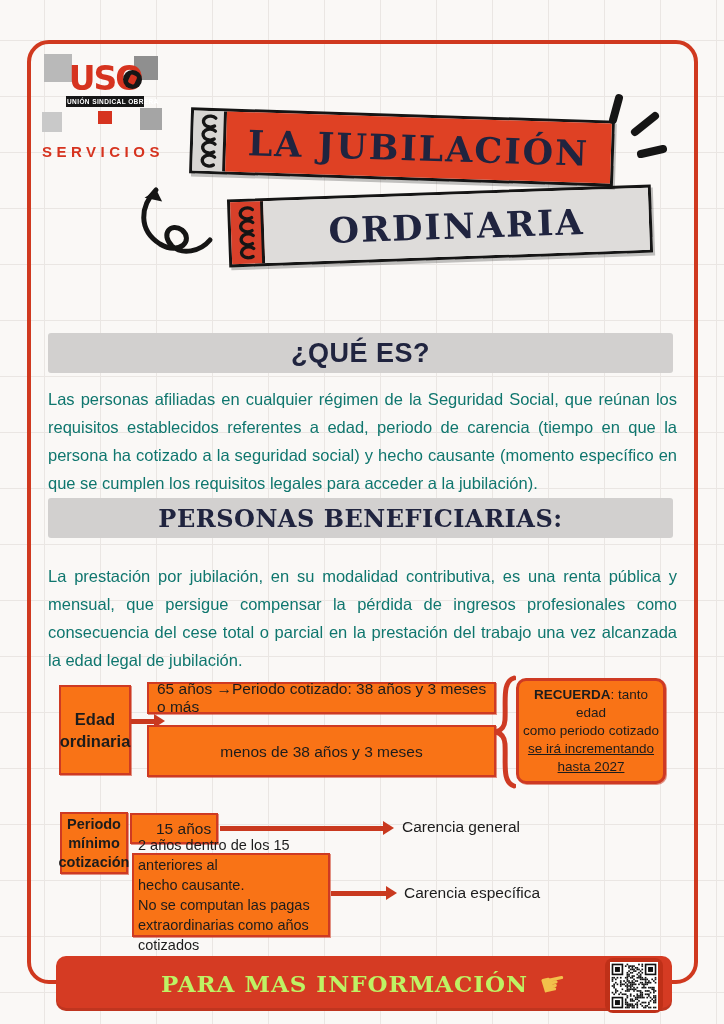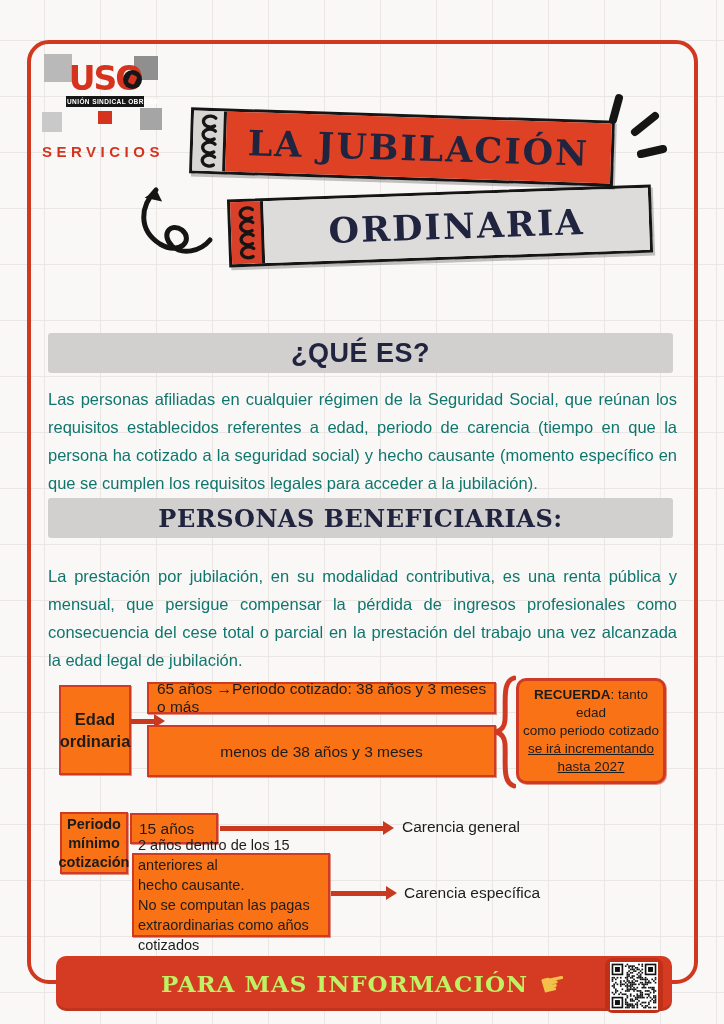--- a/index.html
+++ b/index.html
@@ -72,21 +72,21 @@
   .d1-box1{left:147px;top:682px;width:349px;height:32px;display:flex;align-items:center;
     padding-left:8px;font-size:15.5px;color:#1c1c1c;}
   .d1-box2{left:147px;top:725px;width:349px;height:52px;display:flex;flex-direction:column;
     align-items:center;justify-content:center;font-size:15.5px;line-height:21px;color:#1c1c1c;text-align:center;}
   .note-box{left:516px;top:678px;width:150px;height:106px;border-width:3px;border-radius:10px;
     display:flex;flex-direction:column;align-items:center;justify-content:center;
     font-size:13.5px;line-height:18px;color:#1c1c1c;text-align:center;}
   .note-box .u{text-decoration:underline;}
   .periodo-label{left:60px;top:812px;width:68px;height:62px;font-size:14.5px;line-height:19px;}
   .d2-box1{left:130px;top:813px;width:88px;height:31px;display:flex;align-items:center;
-    padding-left:7px;font-size:15.5px;color:#1c1c1c;box-sizing:border-box;}
+    padding-left:24px;font-size:15.5px;color:#1c1c1c;box-sizing:border-box;}
   .d2-box2{left:132px;top:853px;width:198px;height:84px;display:flex;flex-direction:column;
     justify-content:center;padding-left:4px;font-size:14.5px;line-height:20px;color:#1c1c1c;}
 
   .result-label{font-size:15.5px;color:#1c1c1c;z-index:2;}
   .res1{left:402px;top:818px;}
   .res2{left:404px;top:884px;}
 
   
   .harrow{height:4.5px;background:#c9391f;z-index:2;}
   .harrow::after{content:"";position:absolute;right:-10px;top:-5.5px;width:0;height:0;

